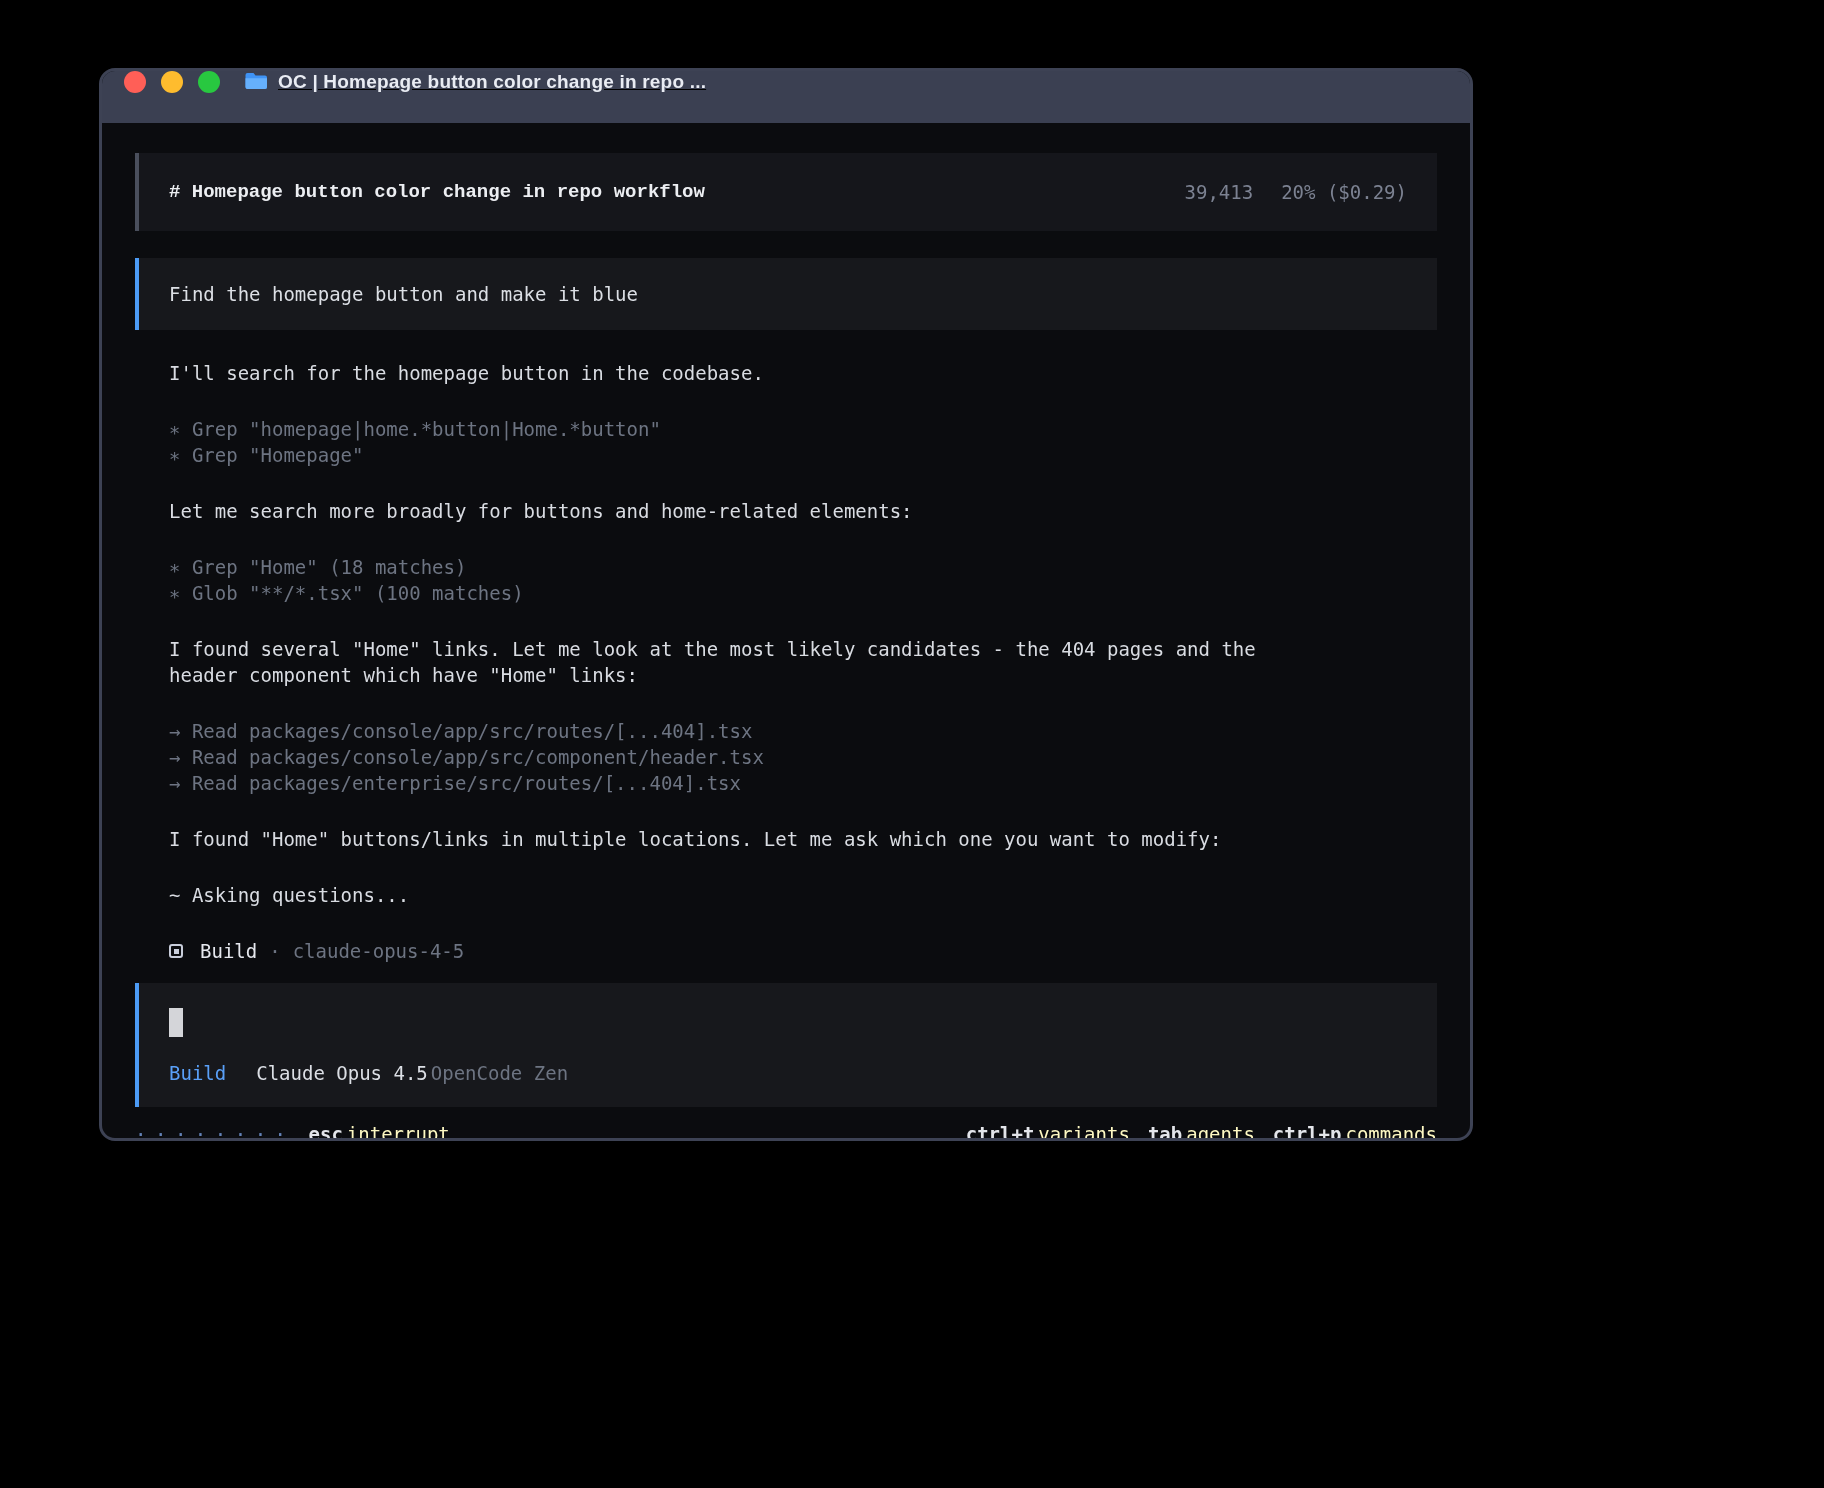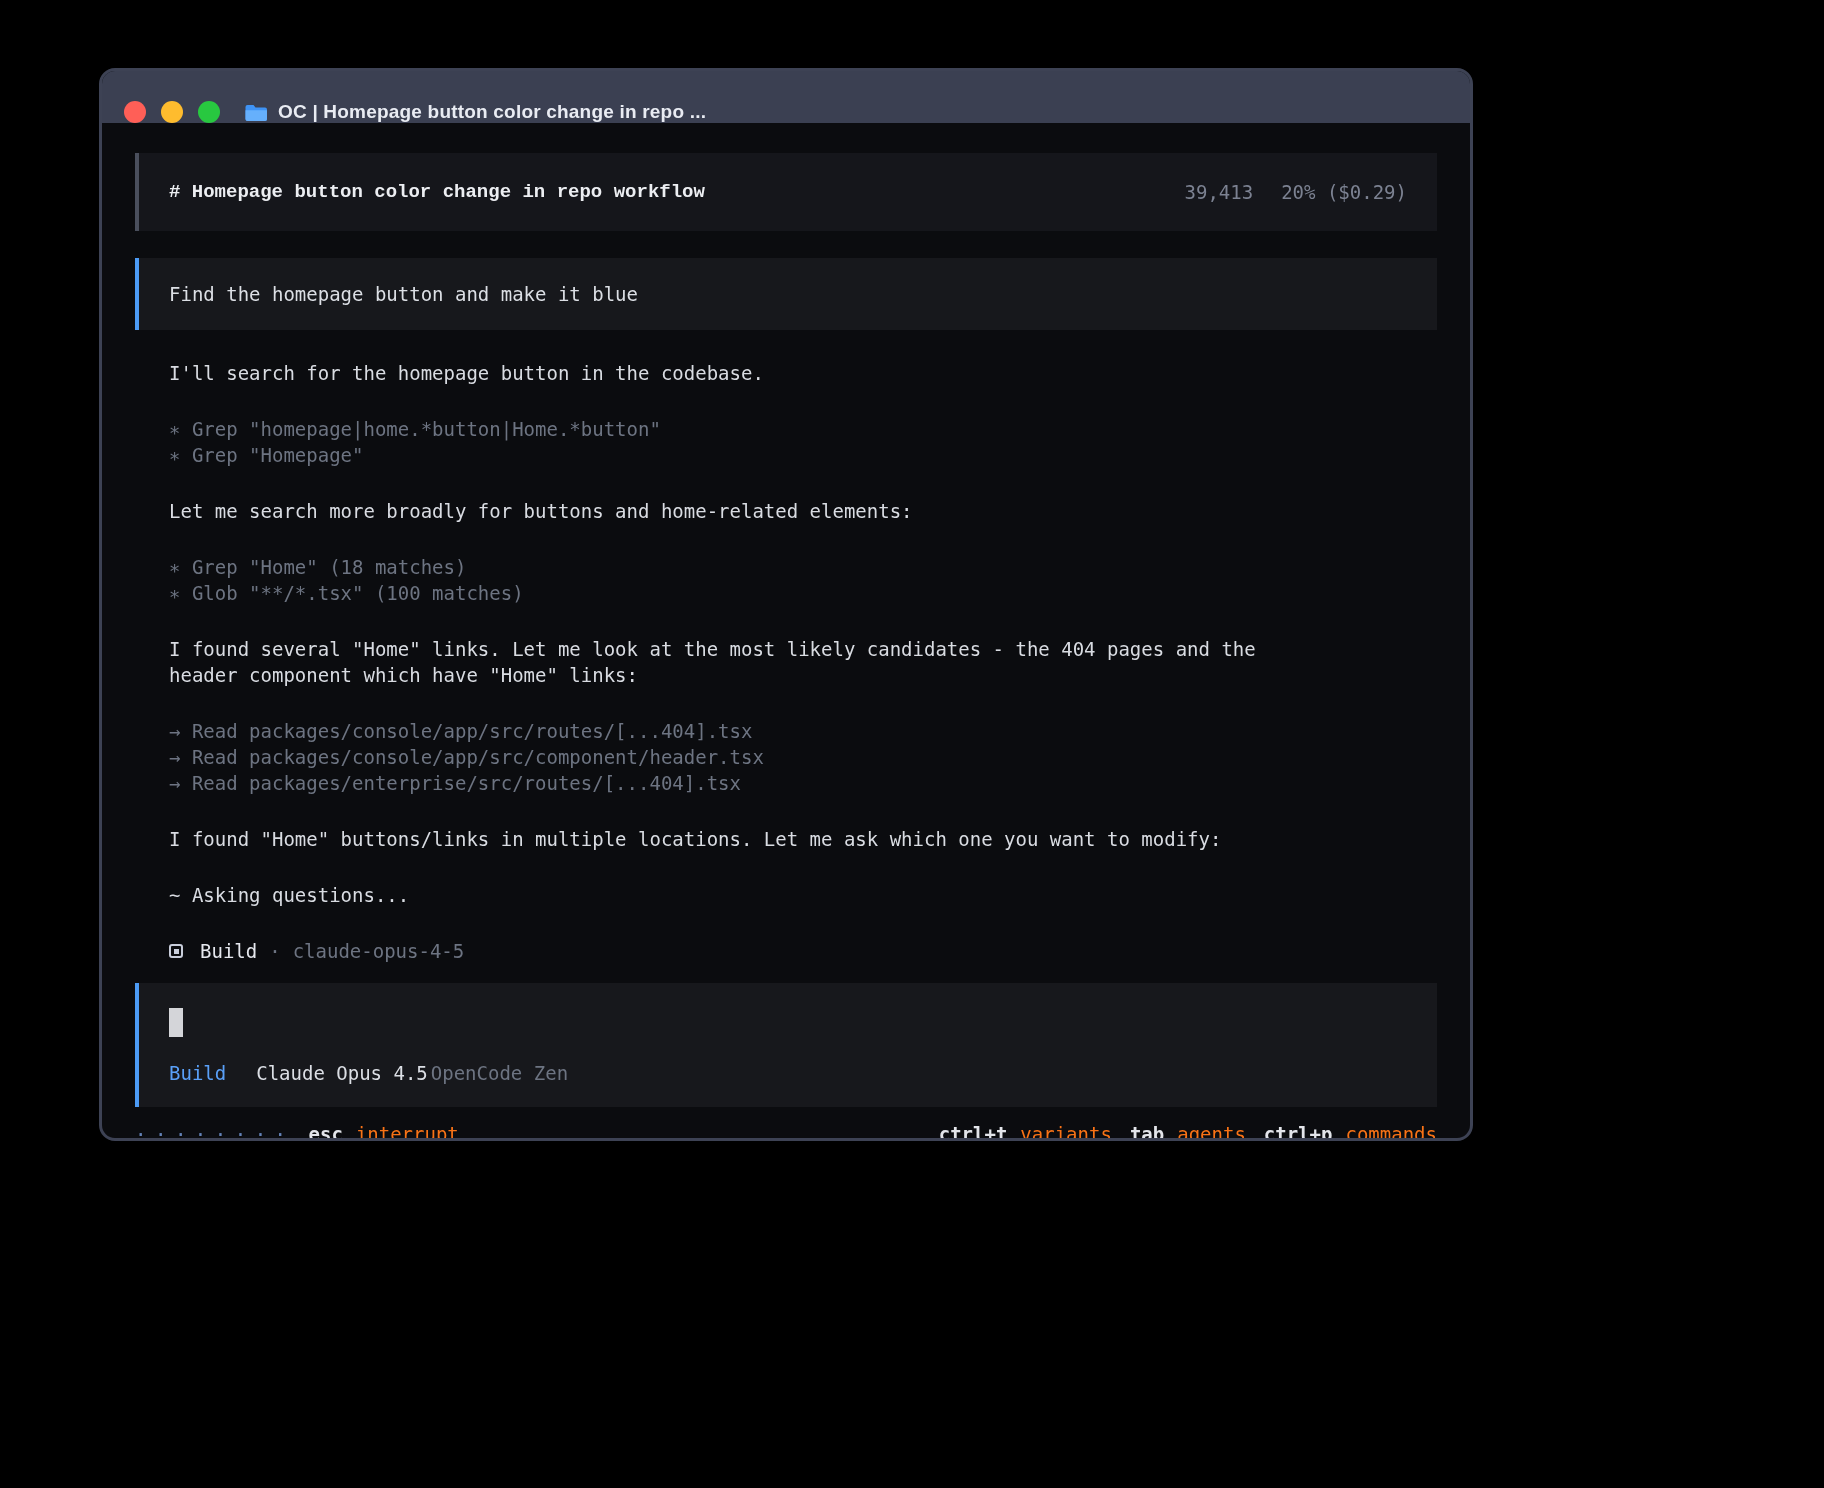--- a/index.html
+++ b/index.html
@@ -6,22 +6,22 @@
   html,body { width:1824px; height:1488px; background:#000; overflow:hidden; }
   body { position:relative; font-family:"DejaVu Sans Mono", monospace; }
 
   .window {
     position:absolute; left:99px; top:68px; width:1374px; height:1073px;
     background:#0b0c0f; border:3px solid #3d4254; border-radius:16px; overflow:hidden;
   }
 
   
   .titlebar {
-    height:52px; background:#3b4052; display:flex; align-items:flex-end;
-    padding:0 22px; gap:0;
+    height:52px; background:#3b4052; display:flex; align-items:flex-start;
+    padding:0 22px; gap:0;text-decoration:underline;
   }
   .traffic-lights { display:flex; gap:15px; align-items:center; }
   .tl { width:22px; height:22px; border-radius:50%; display:inline-block; }
   .tl.red { background:#ff5f57; }
   .tl.yellow { background:#febc2e; }
   .tl.green { background:#28c840; }
   .folder-icon { margin-left:24px; display:flex; align-items:center; }
   .window-title {
     margin-left:10px; font-family:"Liberation Sans", sans-serif;
     font-weight:bold; font-size:19px; color:#e9ecf3; letter-spacing:.2px;
@@ -74,21 +74,21 @@
   .input-provider { color:#6d7482; margin-left:3px; }
 
   
   .status-bar {
     margin-top:14px; display:flex; align-items:center; justify-content:space-between;
     height:26px;
   }
   .status-left { display:flex; align-items:center; white-space:pre; }
   .spinner { color:#6483b8; letter-spacing:8.5px; margin-right:14px; font-size:19px; }
   .key { font-weight:bold; color:#e3e5ea; }
-  .hint-label { color:#f97316; margin-left:13px; }
+  .hint-label { color:#fef9c3; margin-left:4px; }
   .status-right { display:flex; align-items:center; gap:18px; white-space:pre; }
   .shortcut { display:flex; align-items:center; }
 </style>
 </head>
 <body>
 
 <div class="window">
 
   <div class="titlebar">
     <div class="traffic-lights">

